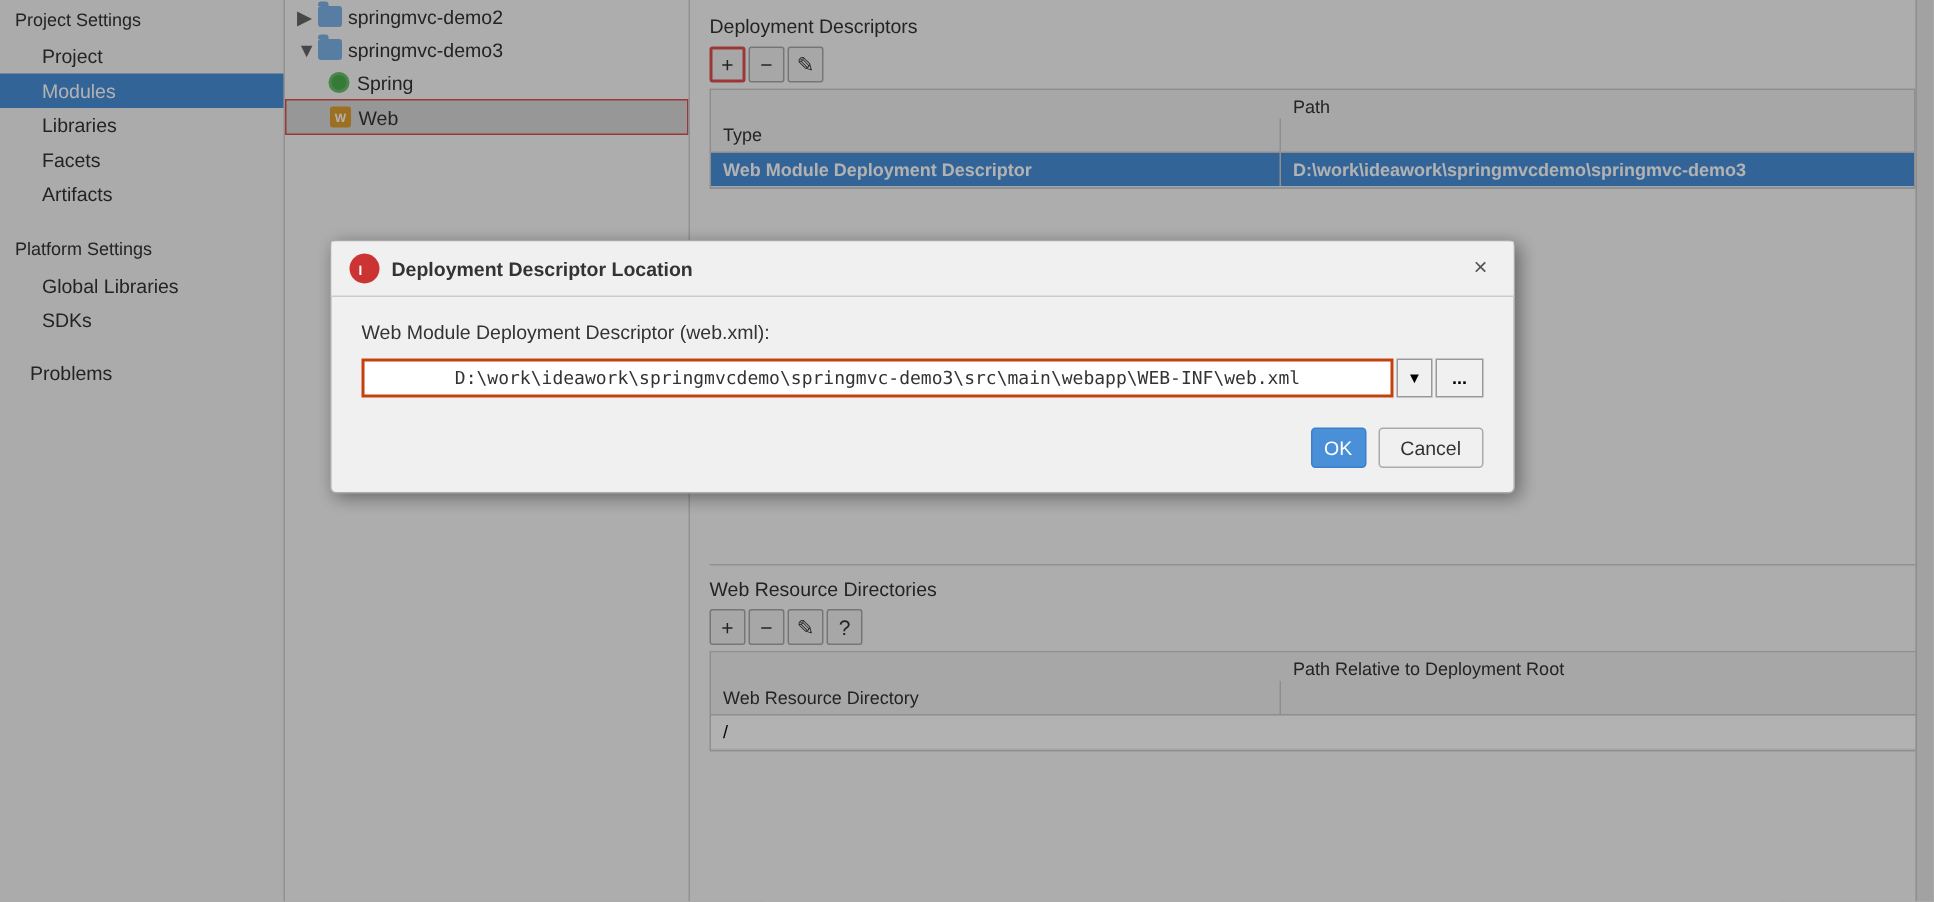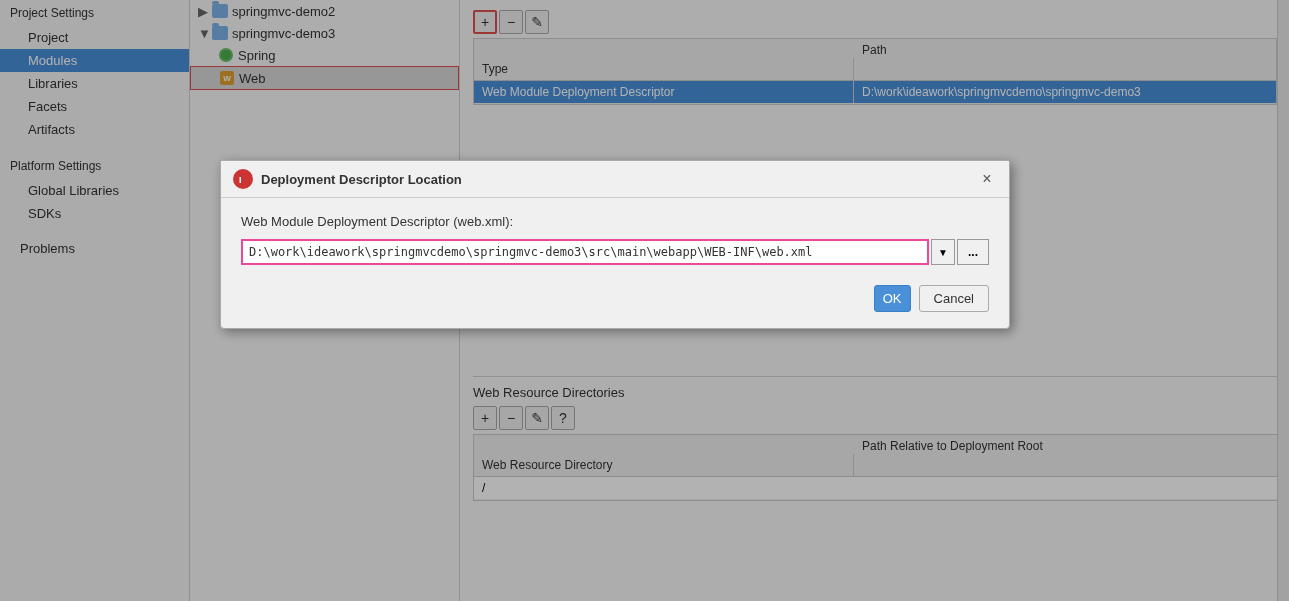--- a/index.html
+++ b/index.html
@@ -190,21 +190,21 @@
       color: #333;
       border-right: 1px solid #ccc;
     }
     .table-header-cell:first-child { width: 380px; margin-top: 19px; }
     .table-header-cell:last-child { flex: 1; border-right: none; }
 
     .table-row {
       display: flex;
       border-bottom: 1px solid #eee;
     }
-    .table-row.selected { background: #4a90d9; color: white; }
+    .table-row.selected { background: #4a90d9; color: white; font-weight: bold; }
     .table-cell {
       padding: 4px 8px;
       font-size: 12px;
       overflow: hidden;
       text-overflow: ellipsis;
       white-space: nowrap;
     }
     .table-cell:first-child { width: 380px; border-right: 1px solid #ccc; }
     .table-cell:last-child { flex: 1; }
 
@@ -301,21 +301,22 @@
       height: 26px;
       border: 1px solid #999;
       background: white;
       padding: 2px 6px;
       font-size: 12px;
       color: #333;
       font-family: 'Consolas', monospace;
       outline: none;
     }
     .path-input-highlighted {
-      border: 2px solid #ec4899;
+      border: 2px solid #c2410c;
+      text-align: center;
     }
 
     .path-dropdown-btn {
       width: 24px;
       height: 26px;
       border: 1px solid #999;
       background: #f0f0f0;
       cursor: pointer;
       display: flex;
       align-items: center;
@@ -419,20 +420,21 @@
     <div class="tree-item selected" style="padding-left:28px; border:1px solid #e05050;">
       <span class="tree-icon">
         <span class="web-icon">W</span>
       </span>
       <span>Web</span>
     </div>
   </div>
 
   <div class="detail-panel">
 
+    <div class="section-title">Deployment Descriptors</div>
 
     <div class="toolbar">
       <button class="toolbar-btn highlighted">+</button>
       <button class="toolbar-btn">−</button>
       <button class="toolbar-btn">✎</button>
     </div>
 
     <div class="table-container" style="margin-bottom:6px;">
       <div class="table-header">
         <div class="table-header-cell">Type</div>

